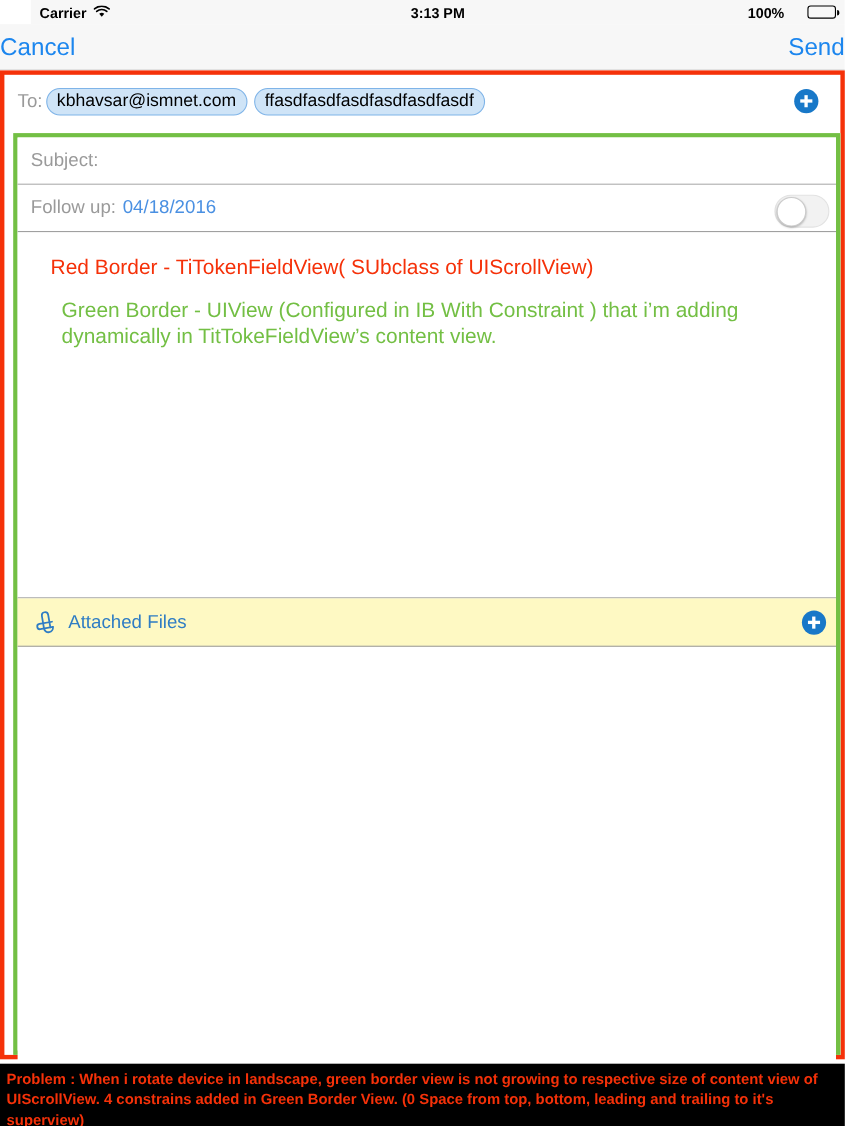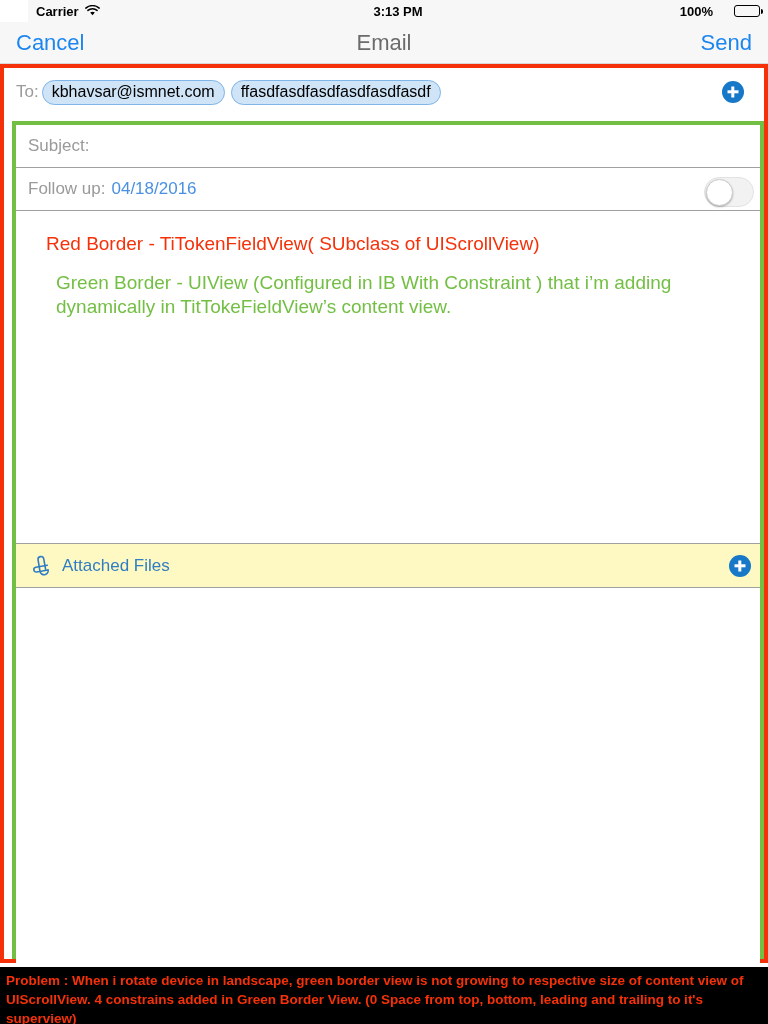--- a/index.html
+++ b/index.html
@@ -58,21 +58,21 @@
     border-radius: 0 2px 2px 0;
   }
   .battery-fill { height: 100%; background: #000; border-radius: 1px; }
 
   
   .nav-bar {
     height: 42px;
     background: #f7f7f7;
     display: flex;
     align-items: center;
-    padding: 0 16px;
+    padding: 0 0;
     position: relative;
     border-bottom: 1px solid #d9d9d9;
   }
   .nav-btn {
     color: #1c86ee;
     font-size: 22px;
     background: none;
     border: none;
     font-family: inherit;
     cursor: pointer;
@@ -268,21 +268,20 @@
   <div class="status-right">
     <span>100%</span>
     <span class="battery">
       <span class="battery-fill" style="width:100%"></span>
     </span>
   </div>
 </div>
 
 <div class="nav-bar">
   <button class="nav-btn">Cancel</button>
-  <div class="nav-title">Email</div>
   <button class="nav-btn nav-send">Send</button>
 </div>
 
 <div class="red-border">
 
   <div class="to-row">
     <span class="to-label">To:</span>
     <span class="token">kbhavsar@ismnet.com</span>
     <span class="token">ffasdfasdfasdfasdfasdfasdf</span>
     <span class="plus-icon to-plus"></span>

